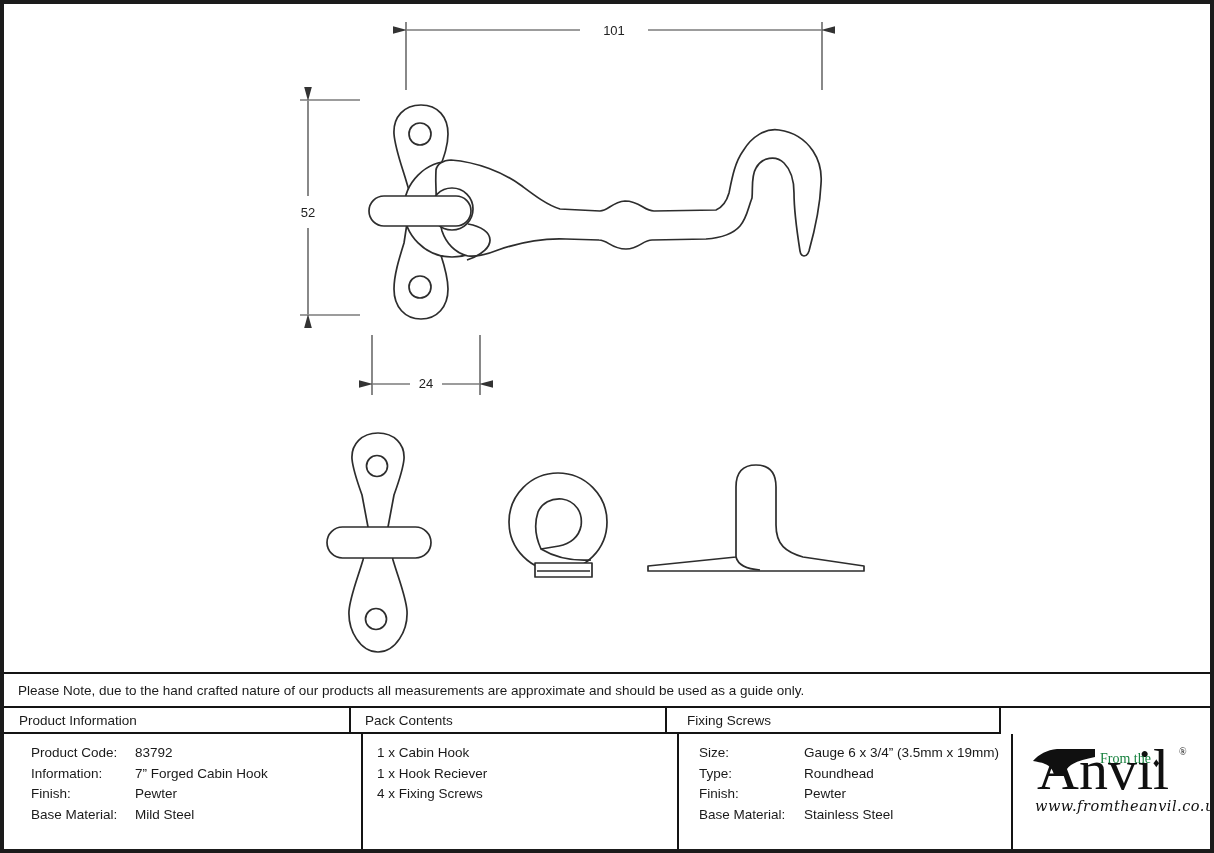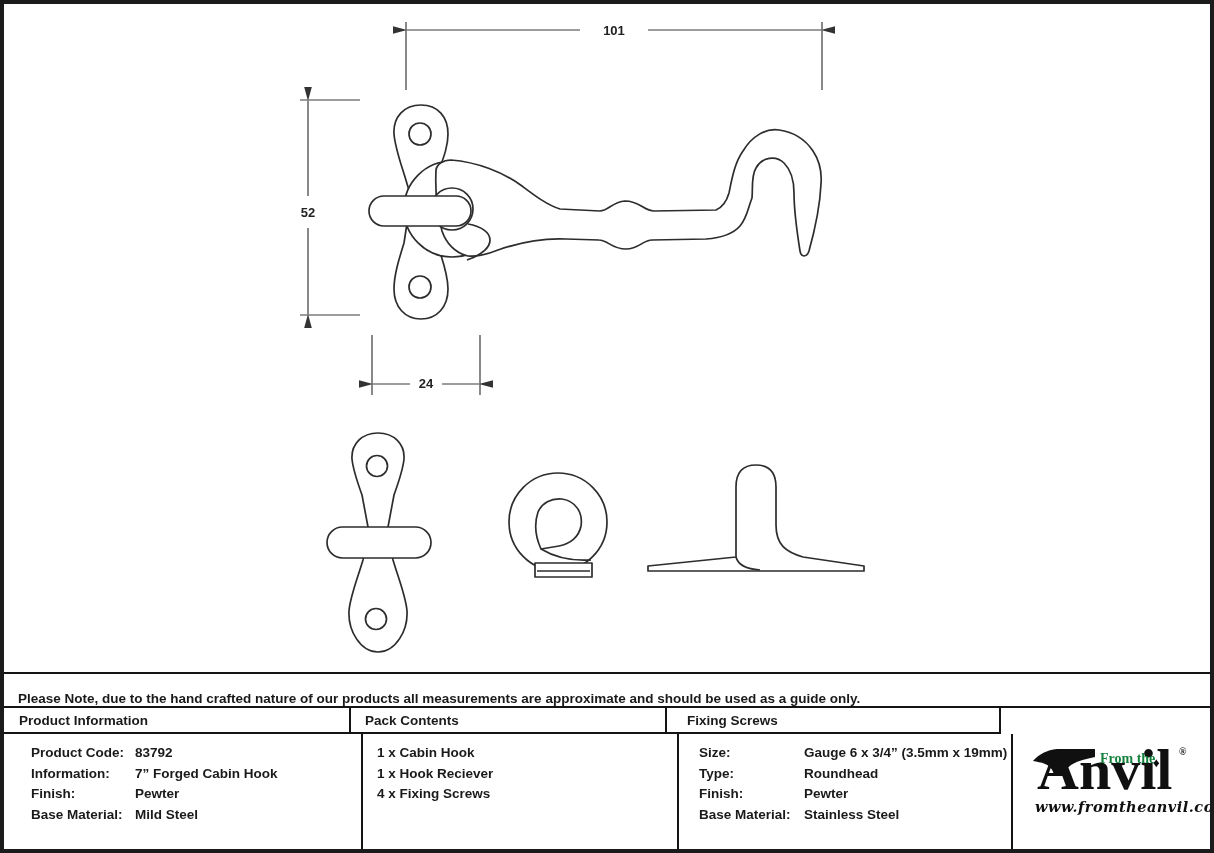--- a/index.html
+++ b/index.html
@@ -5,30 +5,29 @@
   html,body{margin:0;padding:0;background:#888;}
   .page{
     position:relative;
     width:1214px;height:853px;
     background:#ffffff;
     box-sizing:border-box;
     border:4px solid #1b1b1b;
     overflow:hidden;
     font-family:"Liberation Sans", sans-serif;
     color:#1a1a1a;
-    font-weight:bold;
   }
   svg text{font-family:"Liberation Sans", sans-serif;}
   .dim-text{font-size:13px;fill:#222;}
   
   .note-row{
     position:absolute;left:0;right:0;top:668px;height:36px;
     border-top:2px solid #141414;border-bottom:2px solid #141414;
     box-sizing:border-box;
-    display:flex;align-items:flex-end;
+    display:flex;align-items:center;
     padding-left:14px;
     font-size:13.5px;
   }
   .cell{position:absolute;box-sizing:border-box;font-size:13.5px;}
   .hdr{display:flex;align-items:center;padding-left:14px;border-bottom:2px solid #141414;}
   .bdy{padding-top:9px;}
   .rline{display:flex;line-height:20.5px;}
   .rline .lbl{flex:0 0 auto;}
   .c1 .lbl{width:104px;}
   .c3 .lbl{width:105px;}

